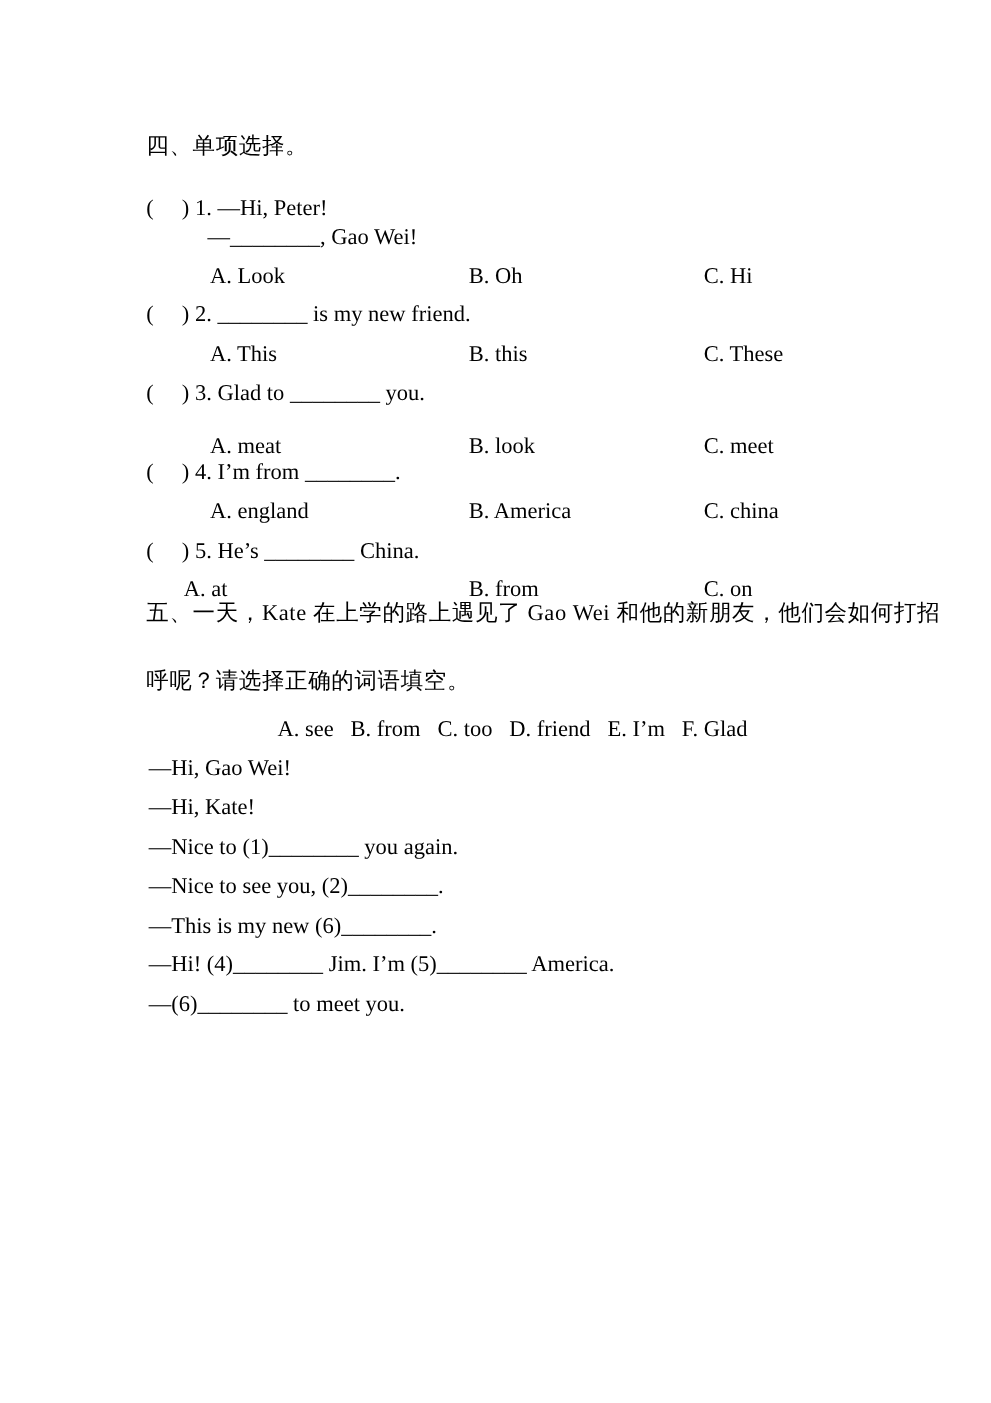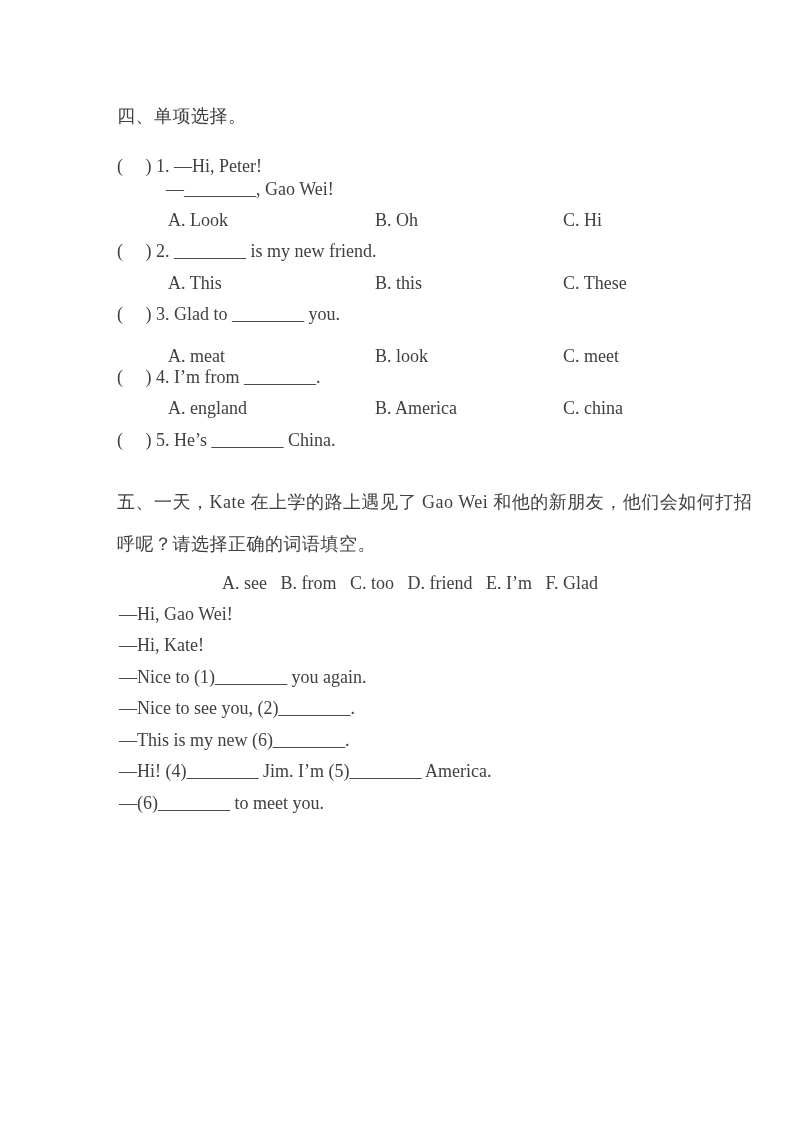--- a/index.html
+++ b/index.html
@@ -7,21 +7,21 @@
     padding: 0;
     background: #ffffff;
   }
   .page {
     position: relative;
     width: 793px;
     height: 1122px;
     background: #ffffff;
     overflow: hidden;
     font-family: "Liberation Serif", "DejaVu Serif", serif;
-    color: #404040;
+    color: #000000;
   }
   .line {
     position: absolute;
     font-size: 18px;
     line-height: 24px;
     white-space: pre;
   }
   .opt-row {
     position: absolute;
     left: 0;
@@ -73,22 +73,27 @@
   </div>
 
   <div class="line" style="top:365px; left:117px;">(　 ) 4. I’m from ________.</div>
   <div class="opt-row" style="top:396px;">
     <span class="opt opt-a">A. england</span>
     <span class="opt opt-b">B. America</span>
     <span class="opt opt-c">C. china</span>
   </div>
 
   <div class="line" style="top:428px; left:117px;">(　 ) 5. He’s ________ China.</div>
+  <div class="opt-row" style="top:459px;">
+    <span class="opt opt-a-q5" style="position:absolute; top:0; font-size:18px; line-height:24px; white-space:pre;">A. at</span>
+    <span class="opt opt-b">B. from</span>
+    <span class="opt opt-c">C. on</span>
+  </div>
 
-  <div class="line cn" style="top:490px; left:117px;">五、一天，Kate 在上学的路上遇见了 Gao Wei 和他的新朋友，他们会如何打招</div>
+  <div class="line cn" style="top:478px; left:117px;">五、一天，Kate 在上学的路上遇见了 Gao Wei 和他的新朋友，他们会如何打招</div>
   <div class="line cn" style="top:532px; left:117px;">呼呢？请选择正确的词语填空。</div>
 
   <div class="line" style="top:571px; left:222px;">A. see   B. from   C. too   D. friend   E. I’m   F. Glad</div>
 
   <div class="line" style="top:602px; left:119px;">—Hi, Gao Wei!</div>
   <div class="line" style="top:633px; left:119px;">—Hi, Kate!</div>
   <div class="line" style="top:665px; left:119px;">—Nice to (1)________ you again.</div>
   <div class="line" style="top:696px; left:119px;">—Nice to see you, (2)________.</div>
   <div class="line" style="top:728px; left:119px;">—This is my new (6)________.</div>
   <div class="line" style="top:759px; left:119px;">—Hi! (4)________ Jim. I’m (5)________ America.</div>

